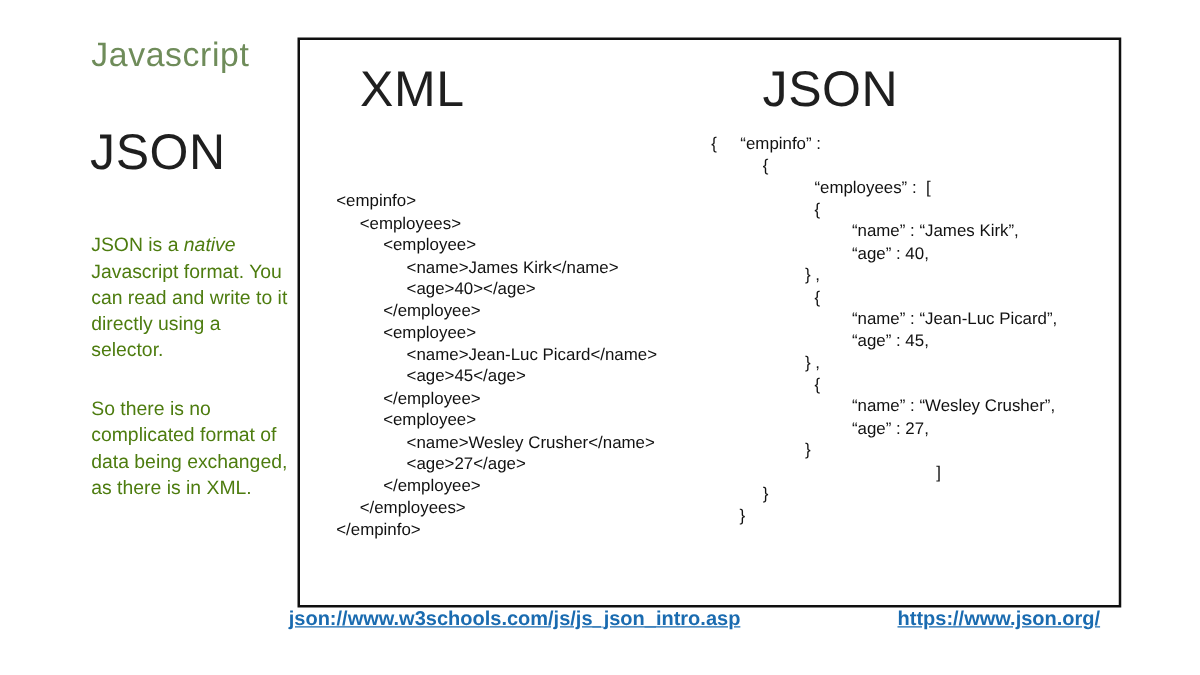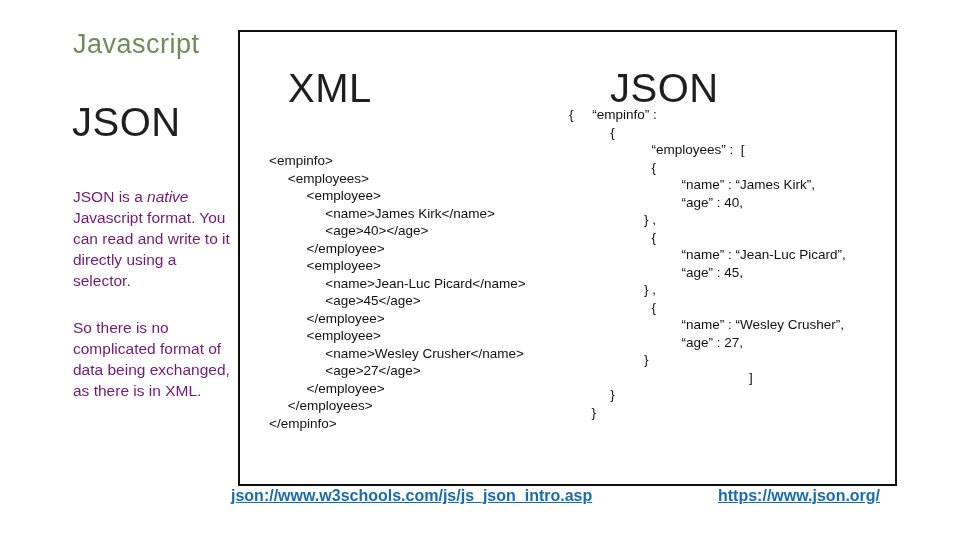--- a/index.html
+++ b/index.html
@@ -9,31 +9,31 @@
   }
   .section-title{
     position:absolute;left:73px;top:30px;font-size:27px;line-height:1.1;
     color:var(--section-title-green,#6f8c5a);font-weight:400;letter-spacing:0.5px;
   }
   .topic-title{
     position:absolute;left:72px;top:101px;font-size:40px;line-height:1.05;
     color:#1f1f1f;font-weight:400;letter-spacing:0.5px;
   }
   .body-text{
-    position:absolute;left:73px;width:158px;font-size:15.5px;line-height:21px;color:#701a75;
+    position:absolute;left:73px;width:158px;font-size:15.5px;line-height:21px;color:#4d7c0f;
   }
   .body-text.p1{top:186px;}
   .body-text.p2{top:317px;}
   .italic{font-style:italic;}
   .panel{
     position:absolute;left:238px;top:30px;width:655px;height:452px;
     border:2px solid #0f0f0f;background:#ffffff;
   }
   .panel-heading{
-    position:absolute;top:36px;font-size:40px;font-weight:400;color:#1f1f1f;
+    position:absolute;top:20px;font-size:40px;font-weight:400;color:#1f1f1f;
     line-height:1;letter-spacing:0.5px;
   }
   .panel-heading.xml{left:48px;}
   .panel-heading.json{left:370px;}
   .code{
     position:absolute;top:74px;margin:0;white-space:pre;
     font-family:"Liberation Sans","DejaVu Sans",sans-serif;
     font-size:13.5px;line-height:17.5px;color:#111111;
   }
   .code.xml{left:29px;margin-top:46px;}

